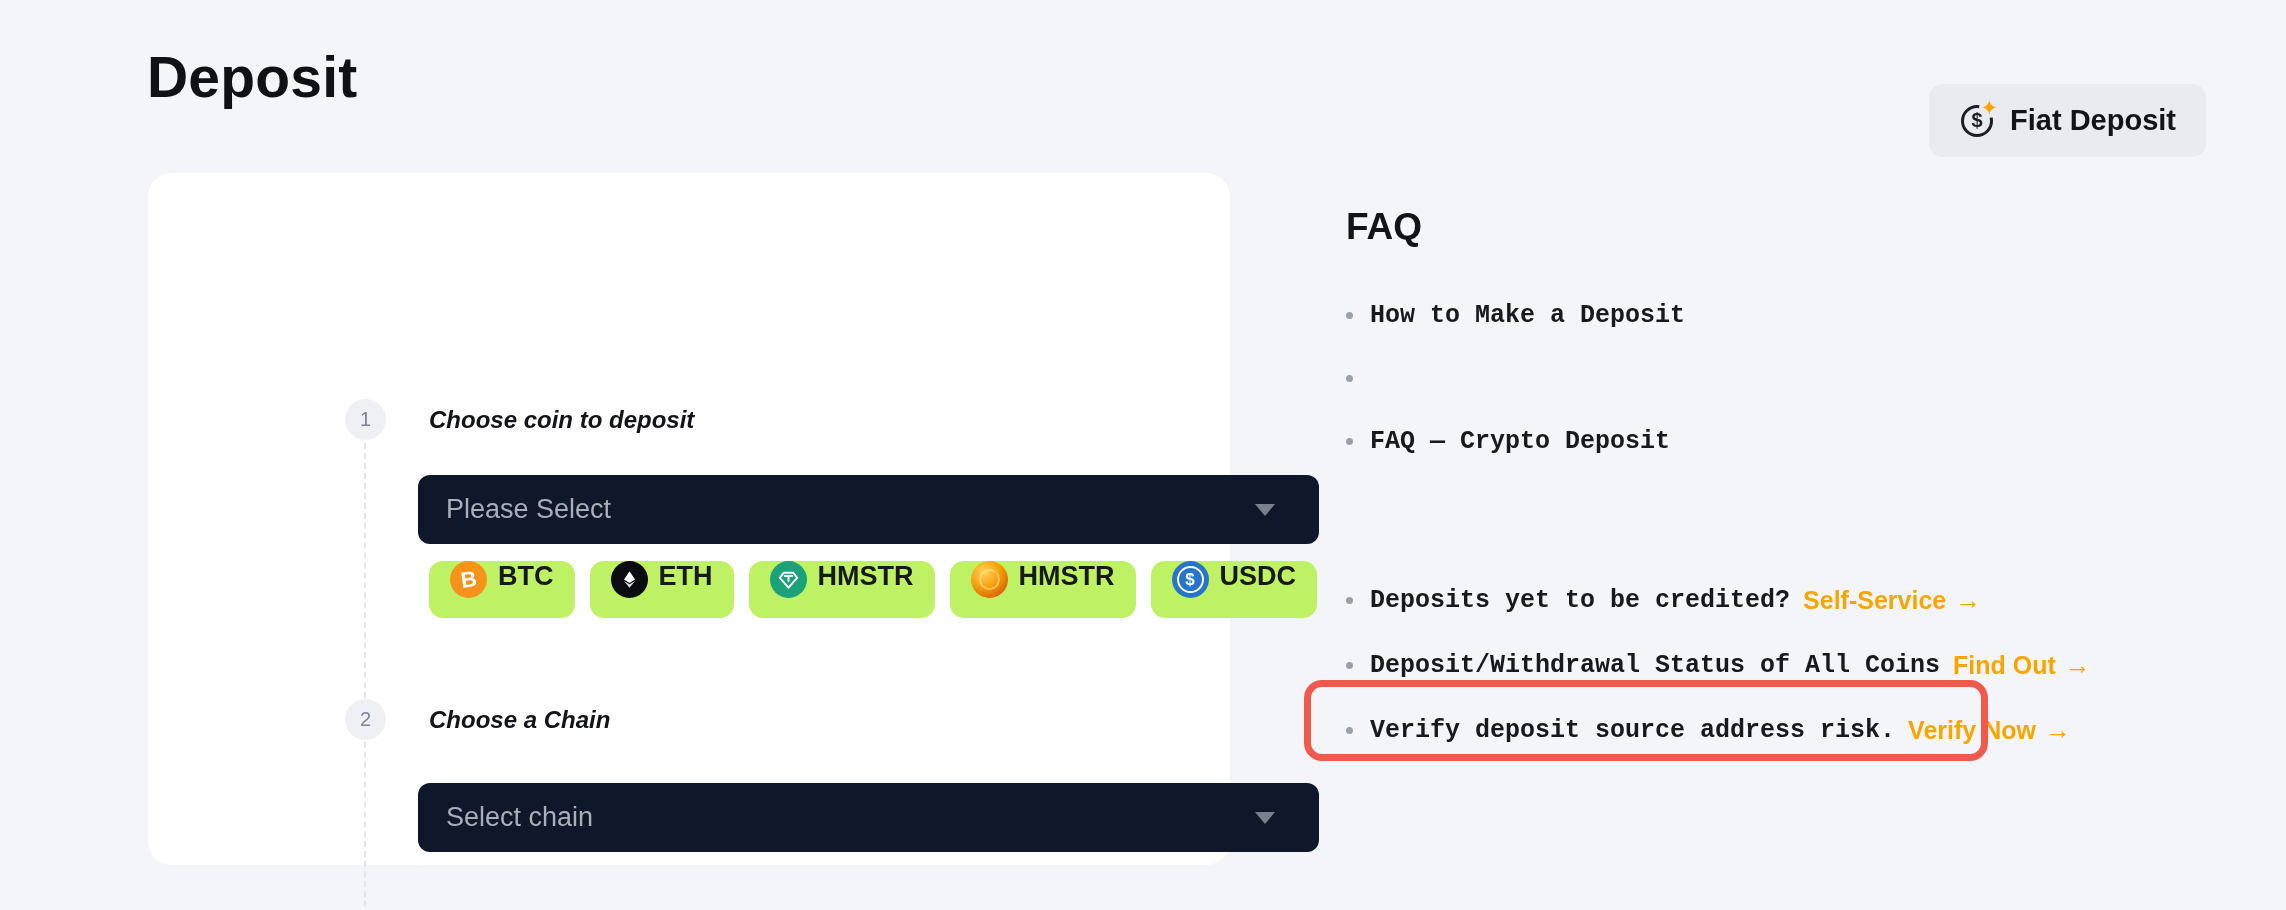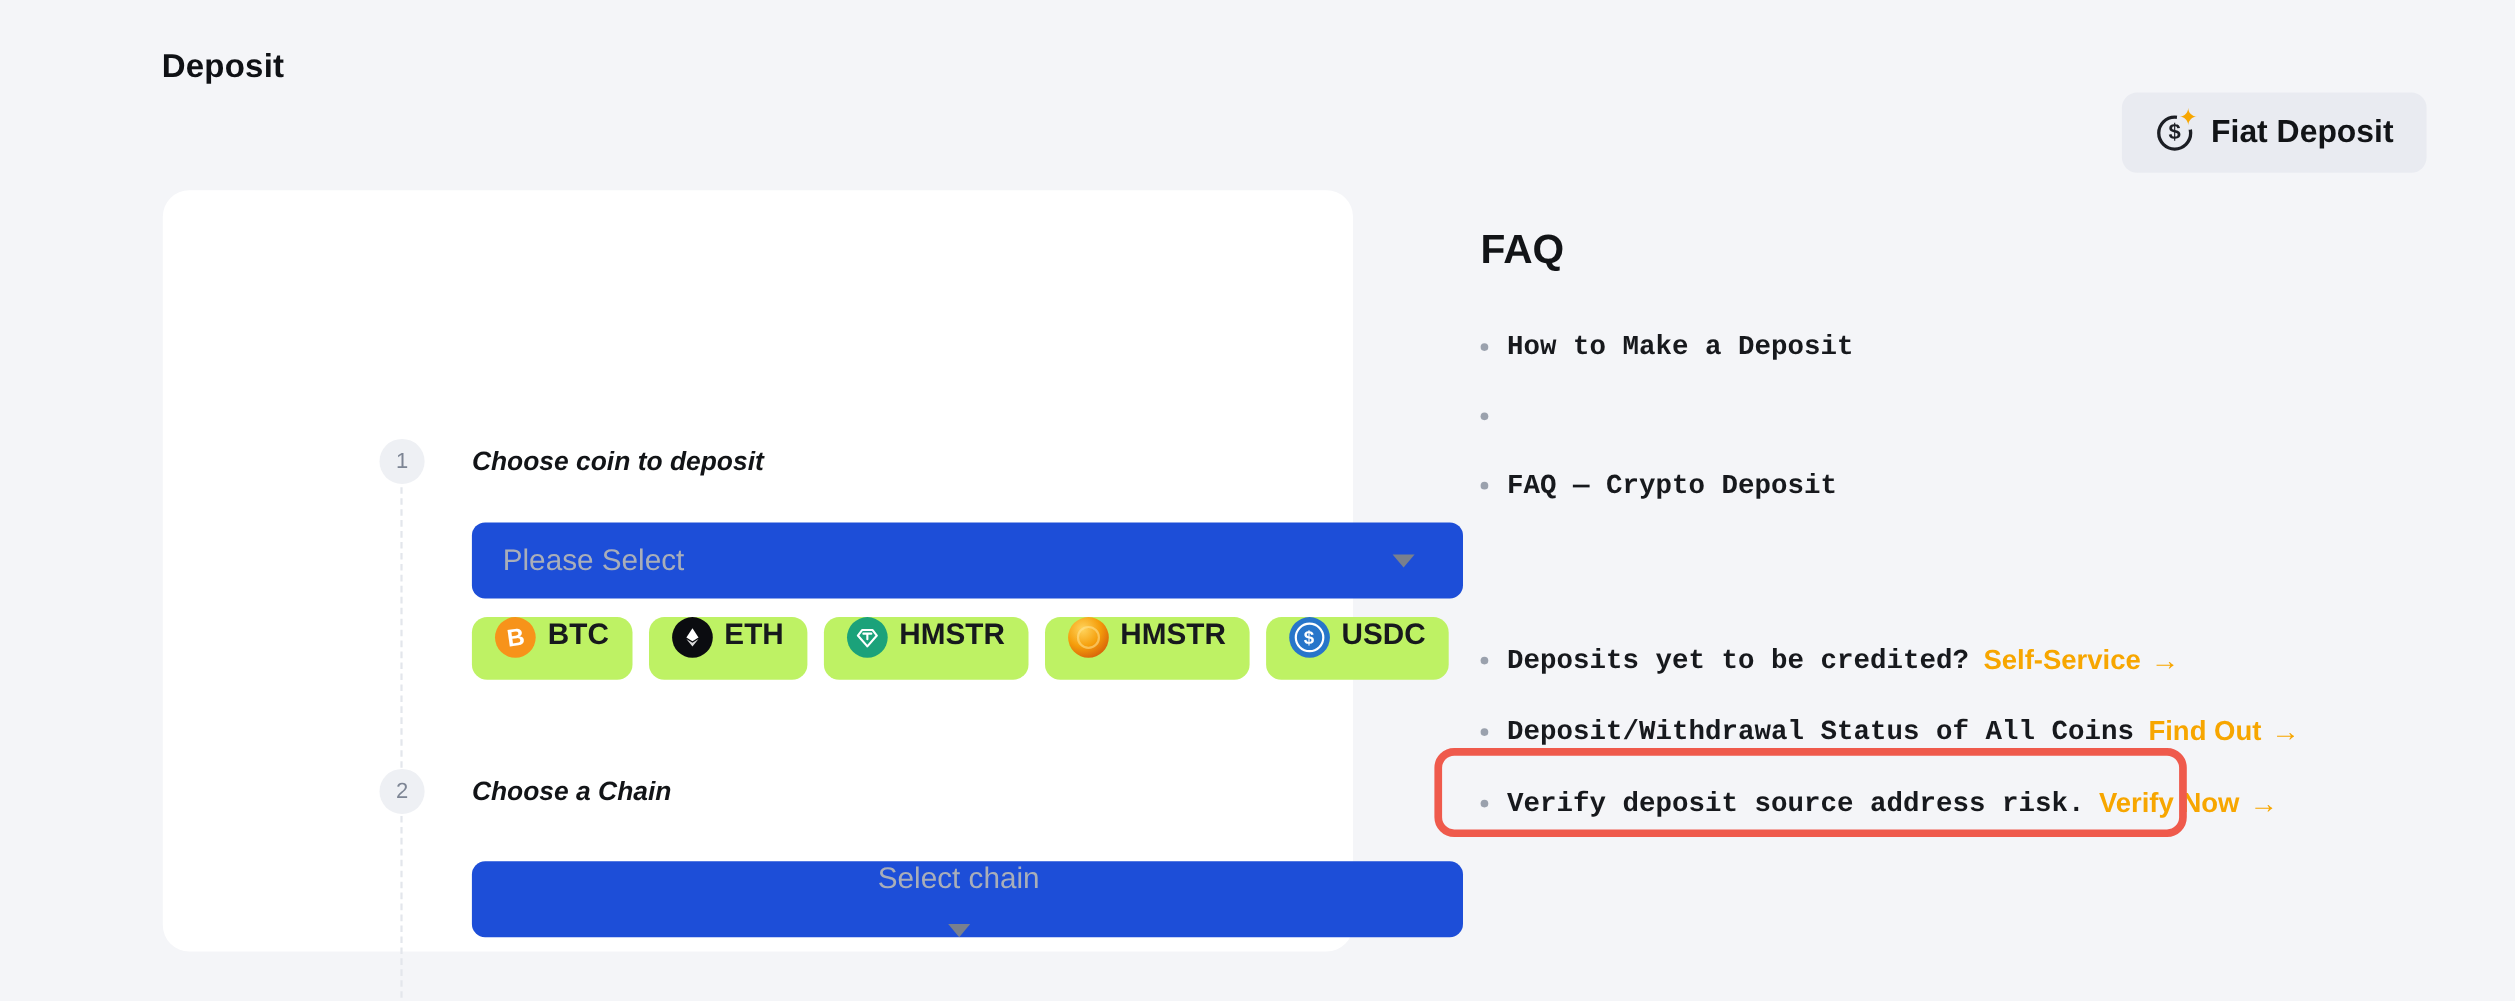--- a/index.html
+++ b/index.html
@@ -8,21 +8,21 @@
     font-family: "Liberation Sans", "DejaVu Sans", sans-serif;
     background: #f4f5f8;
     color: #121417;
     overflow: hidden;
   }
   .canvas { position: relative; width: 2286px; height: 910px; }
 
   
   .page-title {
     position: absolute; left: 147px; top: 44px;
-    font-size: 30px; font-weight: 700; letter-spacing: 0.2px; color: #0f1115;
+    font-size: 57px; font-weight: 700; letter-spacing: 0.2px; color: #0f1115;
   }
 
   
   .fiat-btn {
     position: absolute; top: 84px; right: 80px; height: 73px;
     display: flex; align-items: center; gap: 15px;
     background: #e9ebf1; border: none; border-radius: 14px;
     padding: 0 30px; cursor: pointer;
     font-family: inherit; font-size: 29px; font-weight: 700; color: #121417;
   }
@@ -58,26 +58,26 @@
   .step-circle.s1 { top: 226px; }
   .step-circle.s2 { top: 526px; }
   .step-title {
     position: absolute; left: 281px; line-height: 41px;
     font-size: 24px; font-weight: 700; color: #121417; font-style: italic;
   }
   .step-title.t1 { top: 226px; }
   .step-title.t2 { top: 526px; }
 
   .select-field {
-    position: absolute; left: 281px; width: 901px; height: 69px;
-    background: #1d4ed8; border-radius: 12px; cursor: pointer;
+    position: absolute; left: 270px; width: 901px; height: 69px;
+    background: #0f172a; border-radius: 12px; cursor: pointer;
     display: flex; align-items: center; padding: 0 44px 0 28px;
   }
   .select-field.f1 { top: 302px; }
-  .select-field.f2 { top: 610px; flex-direction: column; }
+  .select-field.f2 { top: 610px; }
   .select-field .ph {
     flex: 1; font-size: 27px; font-weight: 500; color: #a9aeb9;
   }
   .caret {
     width: 0; height: 0; flex: 0 0 auto;
     border-left: 10px solid transparent; border-right: 10px solid transparent;
     border-top: 12px solid #79808d;
   }
 
   

